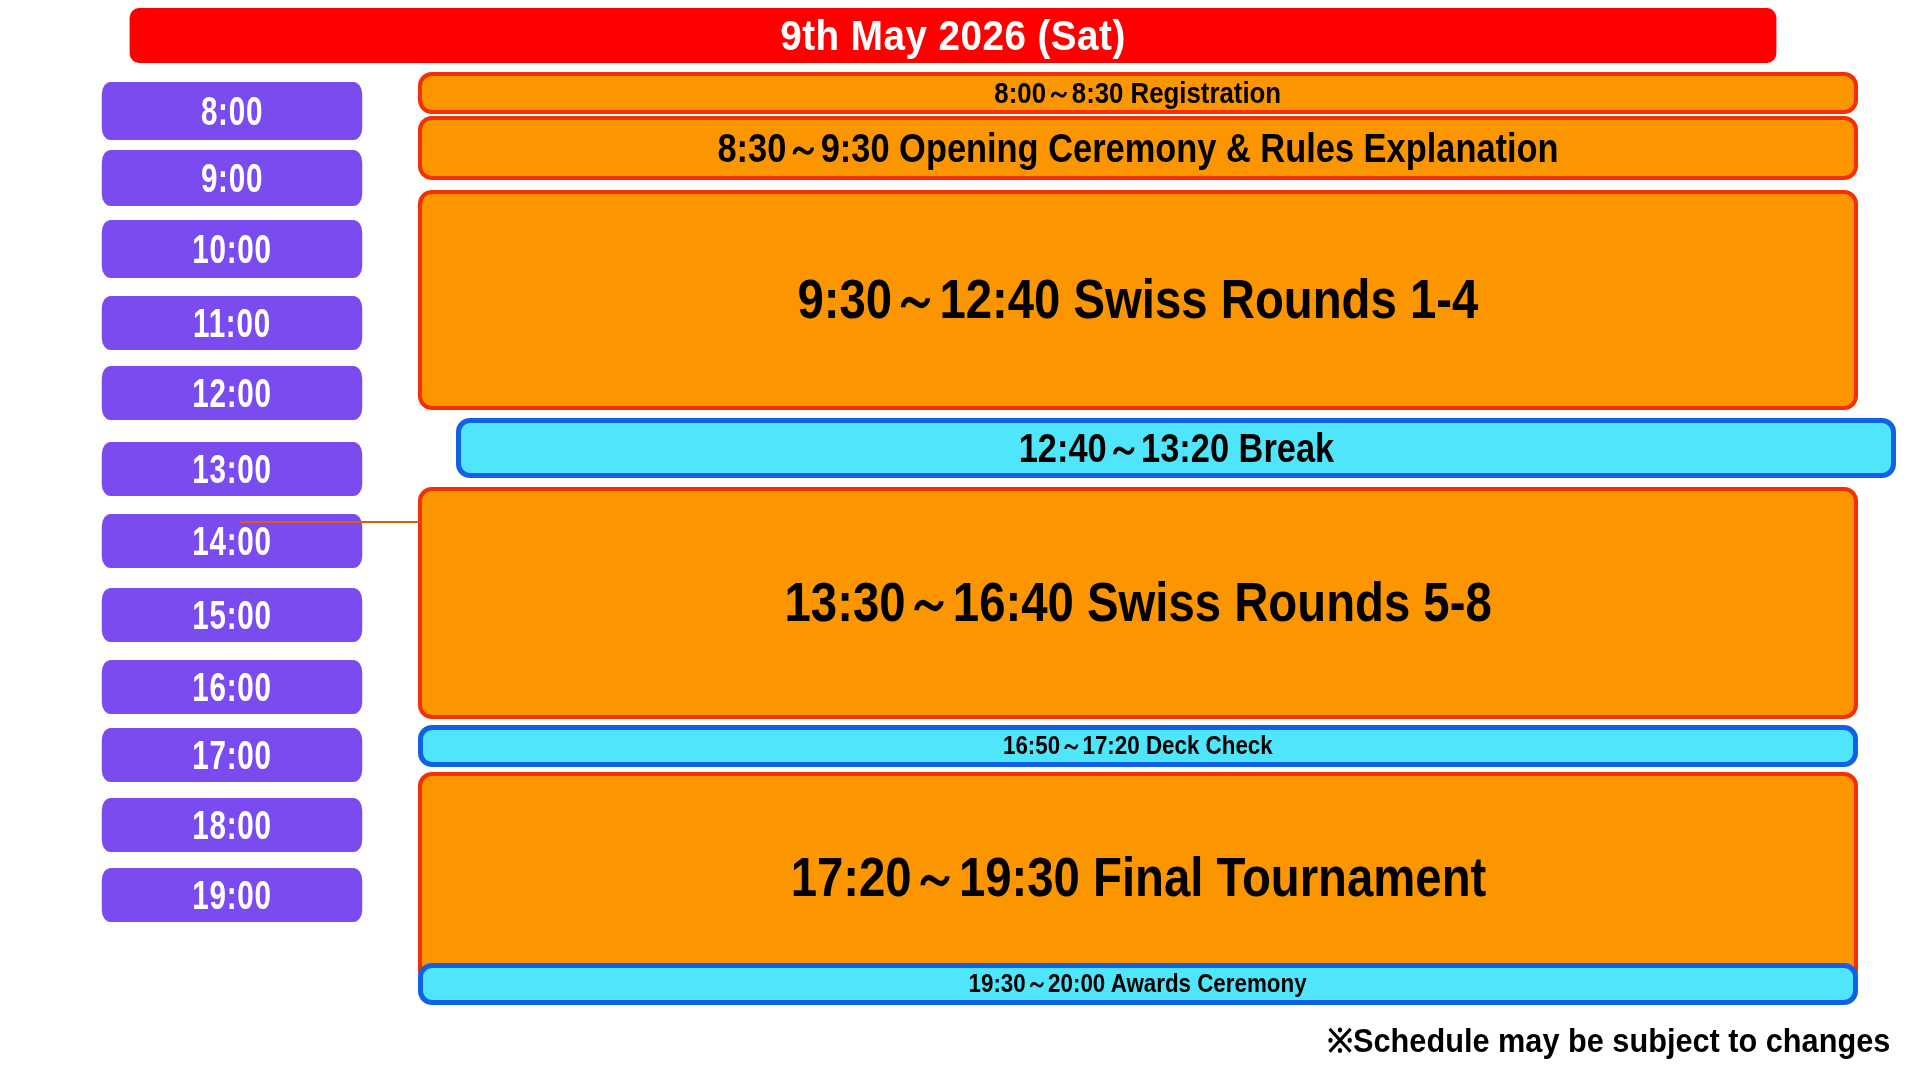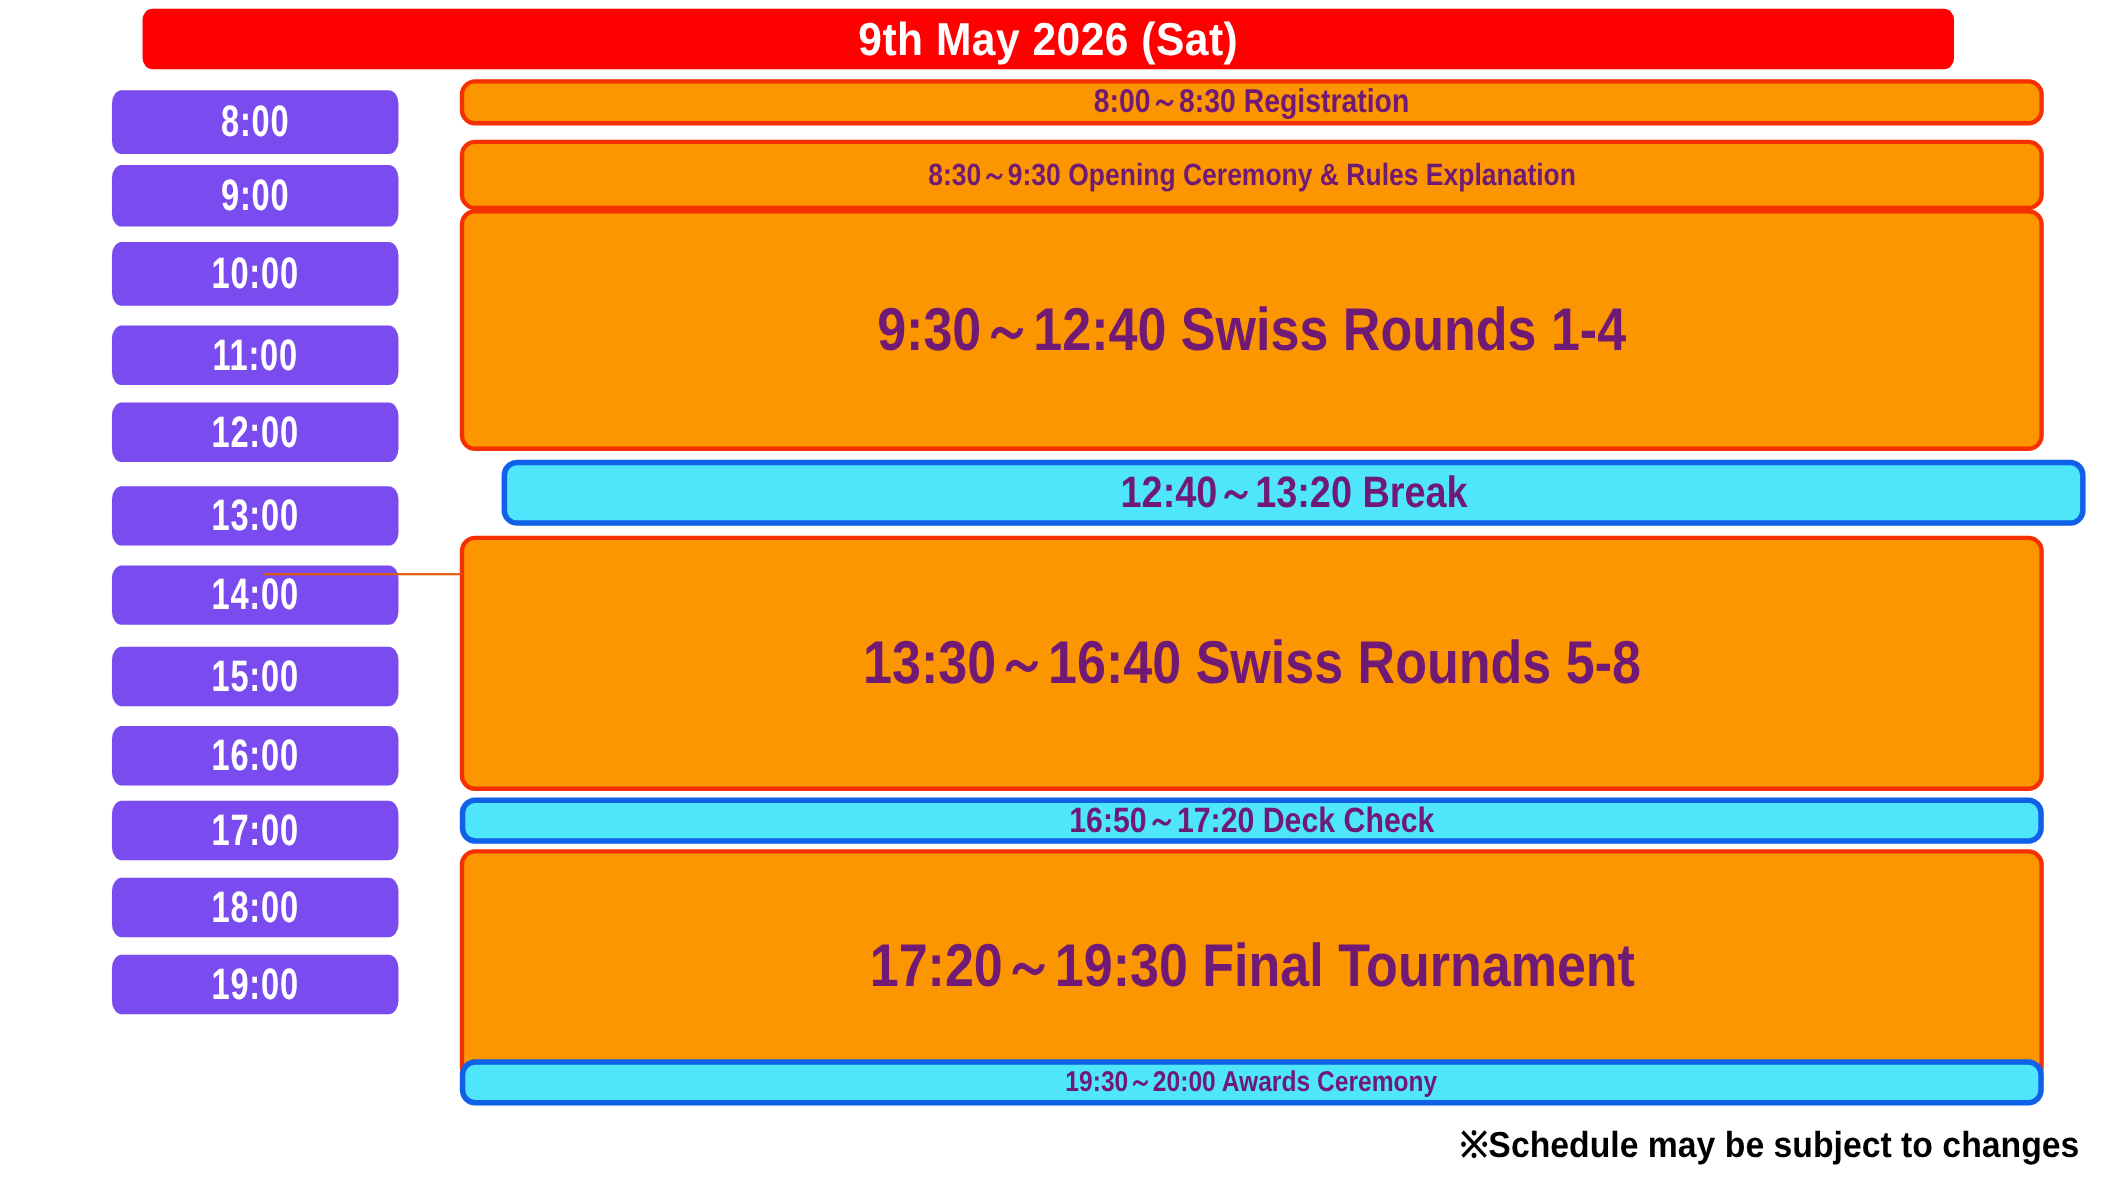--- a/index.html
+++ b/index.html
@@ -47,21 +47,21 @@
   .time-chip span{ display:block; transform:scaleX(1.0); }
 
   
   .events{ position:absolute; left:418px; top:70px; width:1440px; }
   .event{
     position:absolute;
     left:0;
     width:1440px;
     border-radius:14px;
     display:flex; align-items:center; justify-content:center;
-    color:#701a75;
+    color:#000000;
     font-weight:bold;
     text-align:center;
     line-height:1.05;
     white-space:nowrap;
     padding:0 14px;
   }
   .event .lbl{ display:block; transform:scaleX(0.86); transform-origin:center; }
   .ev-orange{ background:#fb9500; border:4px solid #f53000; }
   .ev-cyan  { background:#4fe6fc; border:5px solid #1161e8; }
 
@@ -128,33 +128,33 @@
       </div>
     <div class="time-chip" style="top: 796px; height: 54px;">
         <span>19:00</span>
       </div>
   </div>
 
   <div class="events">
     <div class="event ev-orange" style="top: 2px; height: 42px; font-size: 30px;">
         <span class="lbl">8:00～8:30 Registration</span>
       </div>
-    <div class="event ev-orange" style="top: 46px; height: 64px; font-size: 28px; margin-top: 11px;">
+    <div class="event ev-orange" style="top: 46px; height: 64px; font-size: 40px;">
         <span class="lbl">8:30～9:30 Opening Ceremony &amp; Rules Explanation</span>
       </div>
     <div class="event ev-orange" style="top: 120px; height: 220px; font-size: 55px;">
         <span class="lbl">9:30～12:40 Swiss Rounds 1-4</span>
       </div>
     <div class="event ev-cyan" style="top: 348px; height: 60px; font-size: 40px; margin-left: 38px;">
         <span class="lbl">12:40～13:20 Break</span>
       </div>
     <div class="event ev-orange" style="top: 417px; height: 232px; font-size: 55px;">
         <span class="lbl">13:30～16:40 Swiss Rounds 5-8</span>
       </div>
-    <div class="event ev-cyan" style="top: 655px; height: 42px; font-size: 32px;">
+    <div class="event ev-cyan" style="top: 655px; height: 42px; font-size: 26px;">
         <span class="lbl">16:50～17:20 Deck Check</span>
       </div>
     <div class="event ev-orange" style="top: 702px; height: 212px; font-size: 55px;">
         <span class="lbl">17:20～19:30 Final Tournament</span>
       </div>
     <div class="event ev-cyan" style="top: 893px; height: 42px; font-size: 26px; justify-content: center;">
         <span class="lbl">19:30～20:00 Awards Ceremony</span>
       </div>
   </div>
 

